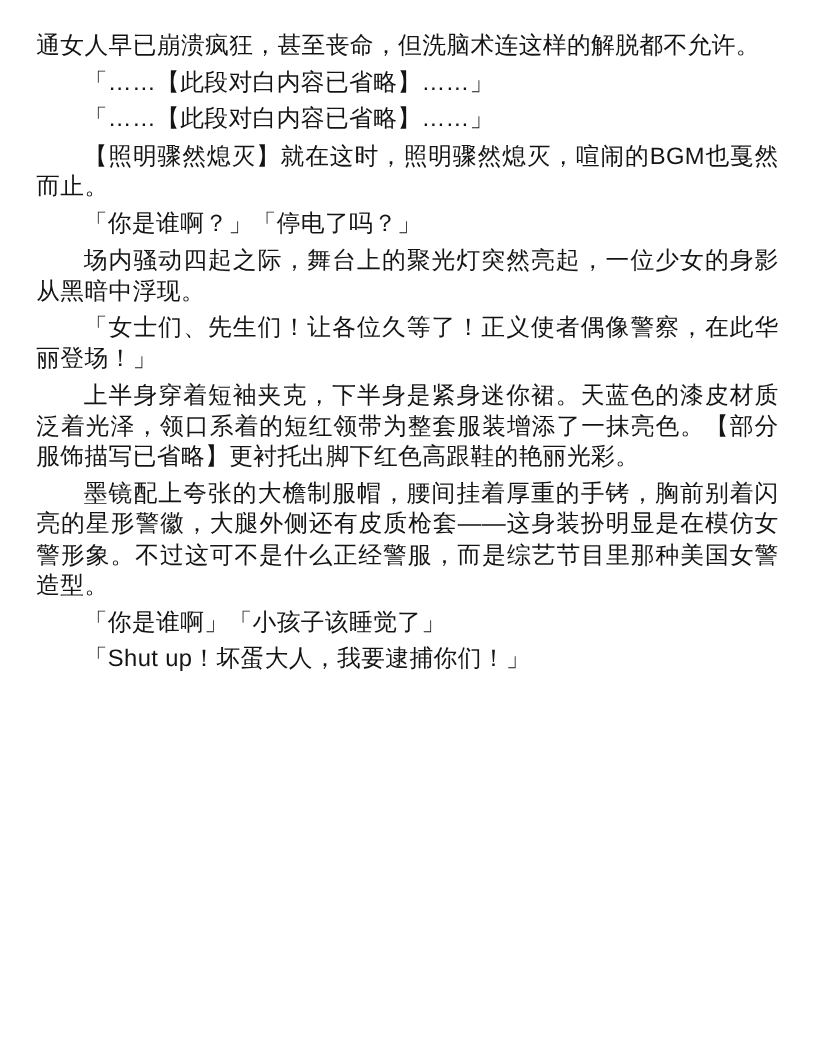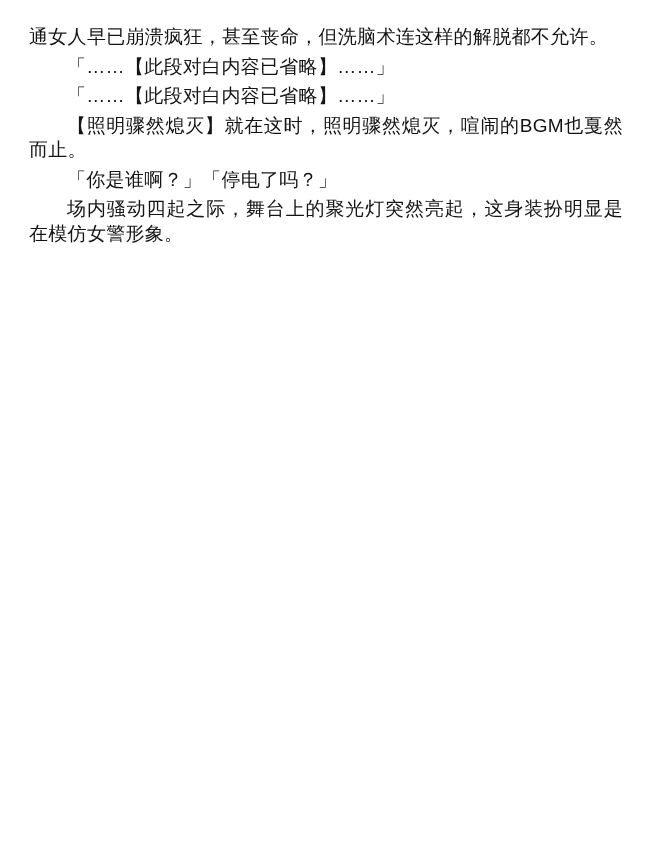--- a/index.html
+++ b/index.html
@@ -37,14 +37,19 @@
 </style>
 </head>
 <body>
 
 <div class="reader-page">
   <p class="no-indent">通女人早已崩溃疯狂，甚至丧命，但洗脑术连这样的解脱都不允许。</p>
   <p>「……【此段对白内容已省略】……」</p>
   <p>「……【此段对白内容已省略】……」</p>
   <p>【照明骤然熄灭】就在这时，照明骤然熄灭，喧闹的BGM也戛然而止。</p>
   <p>「你是谁啊？」「停电了吗？」</p>
-  <p>场内骚动四起之际，舞台上的聚光灯突然亮起，这身装扮明显是在模仿女警形象。</p>
+  <p>场内骚动四起之际，舞台上的聚光灯突然亮起，一位少女的身影从黑暗中浮现。</p>
+  <p>「女士们、先生们！让各位久等了！正义使者偶像警察，在此华丽登场！」</p>
+  <p>上半身穿着短袖夹克，下半身是紧身迷你裙。天蓝色的漆皮材质泛着光泽，领口系着的短红领带为整套服装增添了一抹亮色。【部分服饰描写已省略】更衬托出脚下红色高跟鞋的艳丽光彩。</p>
+  <p>墨镜配上夸张的大檐制服帽，腰间挂着厚重的手铐，胸前别着闪亮的星形警徽，大腿外侧还有皮质枪套——这身装扮明显是在模仿女警形象。不过这可不是什么正经警服，而是综艺节目里那种美国女警造型。</p>
+  <p>「你是谁啊」「小孩子该睡觉了」</p>
+  <p>「Shut up！坏蛋大人，我要逮捕你们！」</p>
 </div>
 
 </body></html>

